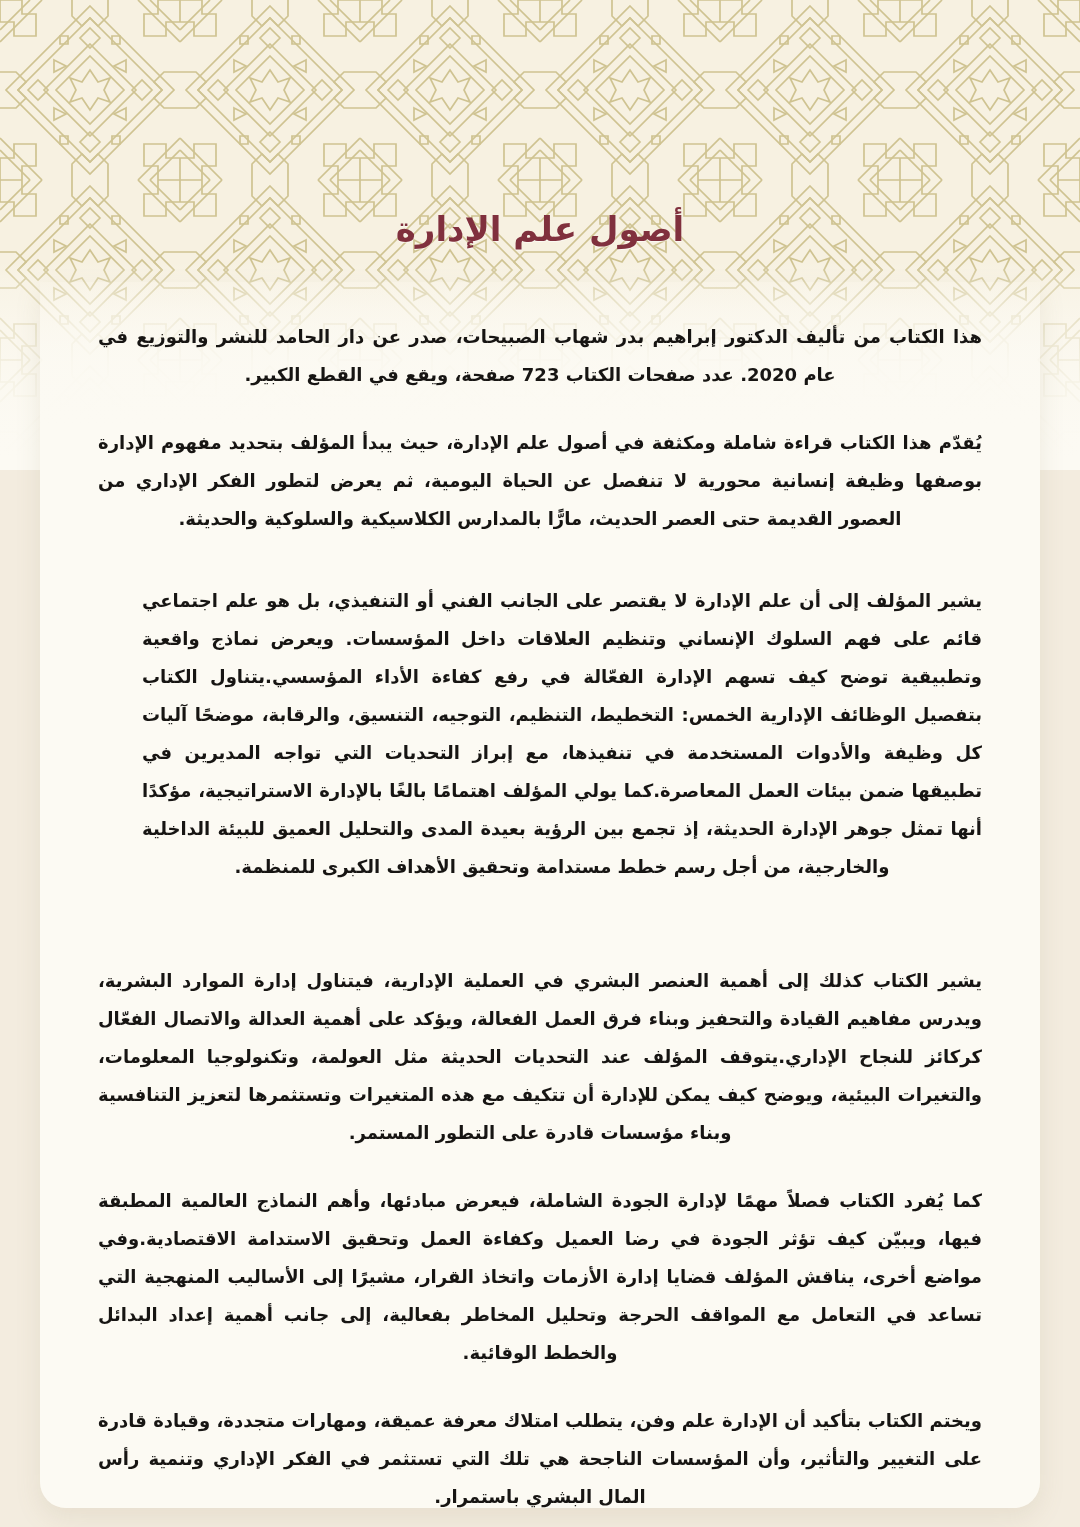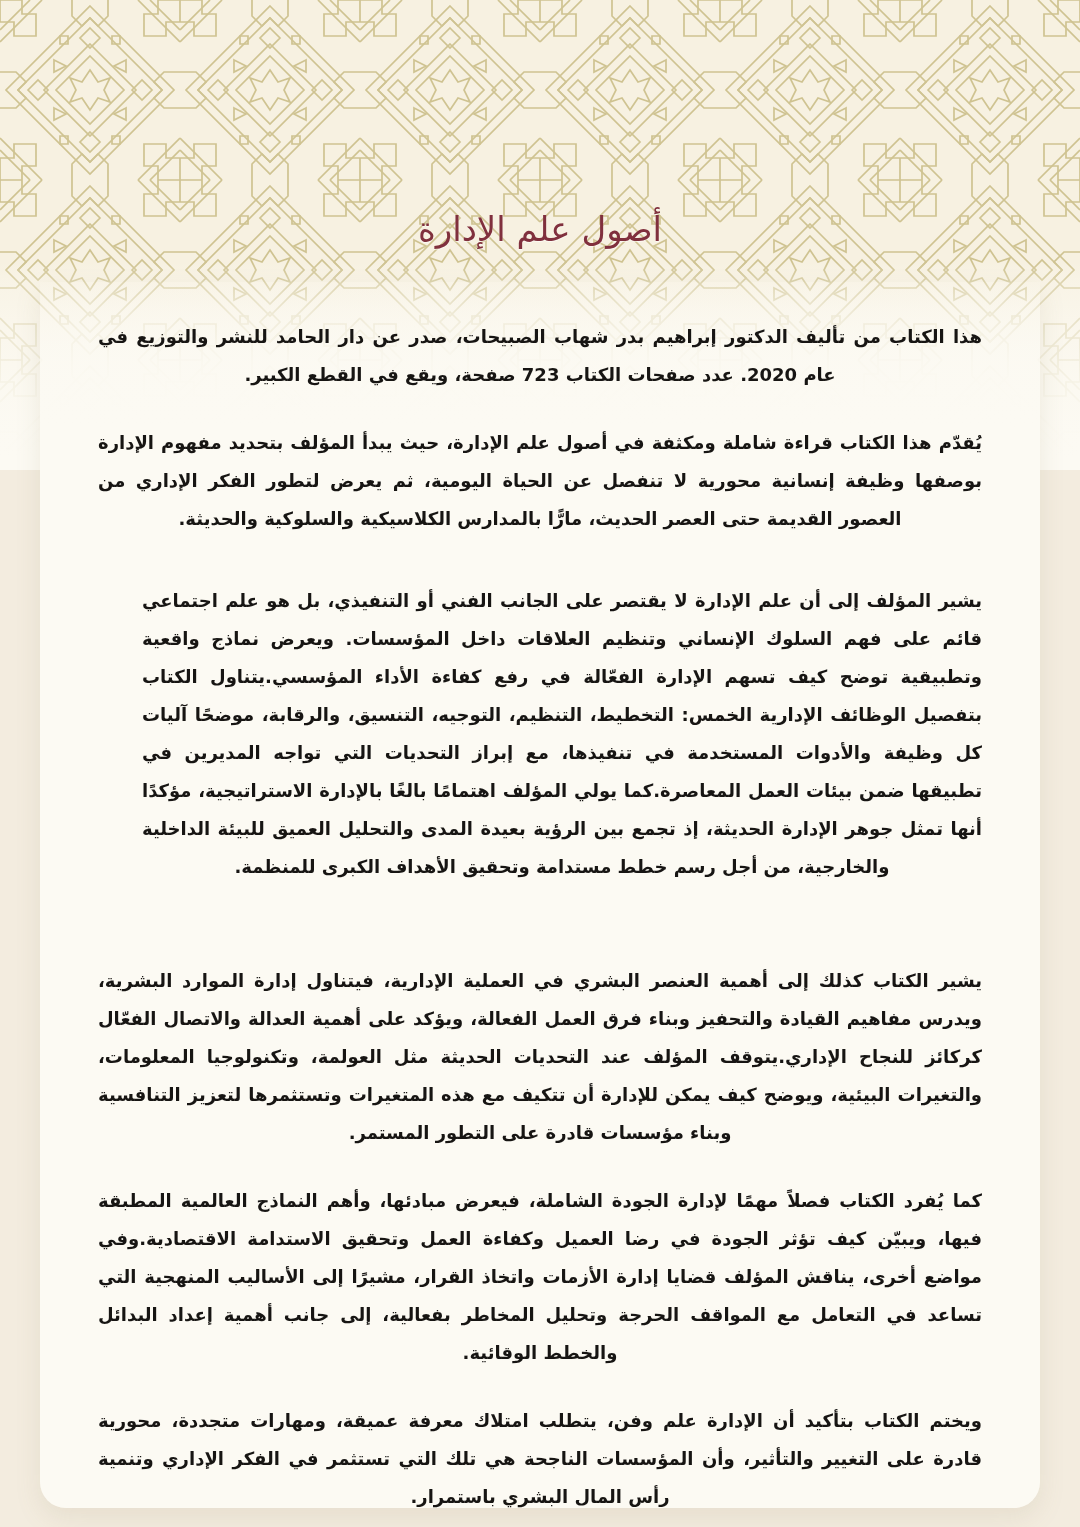--- a/index.html
+++ b/index.html
@@ -80,21 +80,21 @@
 
   
   #doc-title {
     position: absolute;
     top: 186px;
     left: 0;
     width: 1080px;
     text-align: center;
     font-family: "DejaVu Sans", "Liberation Sans", sans-serif;
     font-size: 34px;
-    font-weight: normal;
+    font-weight: bold;
     color: #80303d;
     letter-spacing: 0;
     z-index: 5;
     text-shadow: 0 1px 0 rgba(255,255,255,0.55);
   }
 
   
   #body-text {
     position: absolute;
     top: 318px;
@@ -191,16 +191,16 @@
   <div id="content-card"></div>
 
   <h1 id="doc-title">أصول علم الإدارة</h1>
 
   <div id="body-text">
     <p class="para">هذا الكتاب من تأليف الدكتور إبراهيم بدر شهاب الصبيحات، صدر عن دار الحامد للنشر والتوزيع في عام 2020. عدد صفحات الكتاب 723 صفحة، ويقع في القطع الكبير.</p>
     <p class="para gap-medium">يُقدّم هذا الكتاب قراءة شاملة ومكثفة في أصول علم الإدارة، حيث يبدأ المؤلف بتحديد مفهوم الإدارة بوصفها وظيفة إنسانية محورية لا تنفصل عن الحياة اليومية، ثم يعرض لتطور الفكر الإداري من العصور القديمة حتى العصر الحديث، مارًّا بالمدارس الكلاسيكية والسلوكية والحديثة.</p>
     <p class="para gap-large">يشير المؤلف إلى أن علم الإدارة لا يقتصر على الجانب الفني أو التنفيذي، بل هو علم اجتماعي قائم على فهم السلوك الإنساني وتنظيم العلاقات داخل المؤسسات. ويعرض نماذج واقعية وتطبيقية توضح كيف تسهم الإدارة الفعّالة في رفع كفاءة الأداء المؤسسي.يتناول الكتاب بتفصيل الوظائف الإدارية الخمس: التخطيط، التنظيم، التوجيه، التنسيق، والرقابة، موضحًا آليات كل وظيفة والأدوات المستخدمة في تنفيذها، مع إبراز التحديات التي تواجه المديرين في تطبيقها ضمن بيئات العمل المعاصرة.كما يولي المؤلف اهتمامًا بالغًا بالإدارة الاستراتيجية، مؤكدًا أنها تمثل جوهر الإدارة الحديثة، إذ تجمع بين الرؤية بعيدة المدى والتحليل العميق للبيئة الداخلية والخارجية، من أجل رسم خطط مستدامة وتحقيق الأهداف الكبرى للمنظمة.</p>
     <p class="para">يشير الكتاب كذلك إلى أهمية العنصر البشري في العملية الإدارية، فيتناول إدارة الموارد البشرية، ويدرس مفاهيم القيادة والتحفيز وبناء فرق العمل الفعالة، ويؤكد على أهمية العدالة والاتصال الفعّال كركائز للنجاح الإداري.يتوقف المؤلف عند التحديات الحديثة مثل العولمة، وتكنولوجيا المعلومات، والتغيرات البيئية، ويوضح كيف يمكن للإدارة أن تتكيف مع هذه المتغيرات وتستثمرها لتعزيز التنافسية وبناء مؤسسات قادرة على التطور المستمر.</p>
     <p class="para">كما يُفرد الكتاب فصلاً مهمًا لإدارة الجودة الشاملة، فيعرض مبادئها، وأهم النماذج العالمية المطبقة فيها، ويبيّن كيف تؤثر الجودة في رضا العميل وكفاءة العمل وتحقيق الاستدامة الاقتصادية.وفي مواضع أخرى، يناقش المؤلف قضايا إدارة الأزمات واتخاذ القرار، مشيرًا إلى الأساليب المنهجية التي تساعد في التعامل مع المواقف الحرجة وتحليل المخاطر بفعالية، إلى جانب أهمية إعداد البدائل والخطط الوقائية.</p>
-    <p class="para">ويختم الكتاب بتأكيد أن الإدارة علم وفن، يتطلب امتلاك معرفة عميقة، ومهارات متجددة، محورية قادرة على التغيير والتأثير، وأن المؤسسات الناجحة هي تلك التي تستثمر في الفكر الإداري وتنمية رأس المال البشري باستمرار.</p>
+    <p class="para">ويختم الكتاب بتأكيد أن الإدارة علم وفن، يتطلب امتلاك معرفة عميقة، ومهارات متجددة، وقيادة قادرة على التغيير والتأثير، وأن المؤسسات الناجحة هي تلك التي تستثمر في الفكر الإداري وتنمية رأس المال البشري باستمرار.</p>
   </div>
 
 </div>
 
 </body></html>

